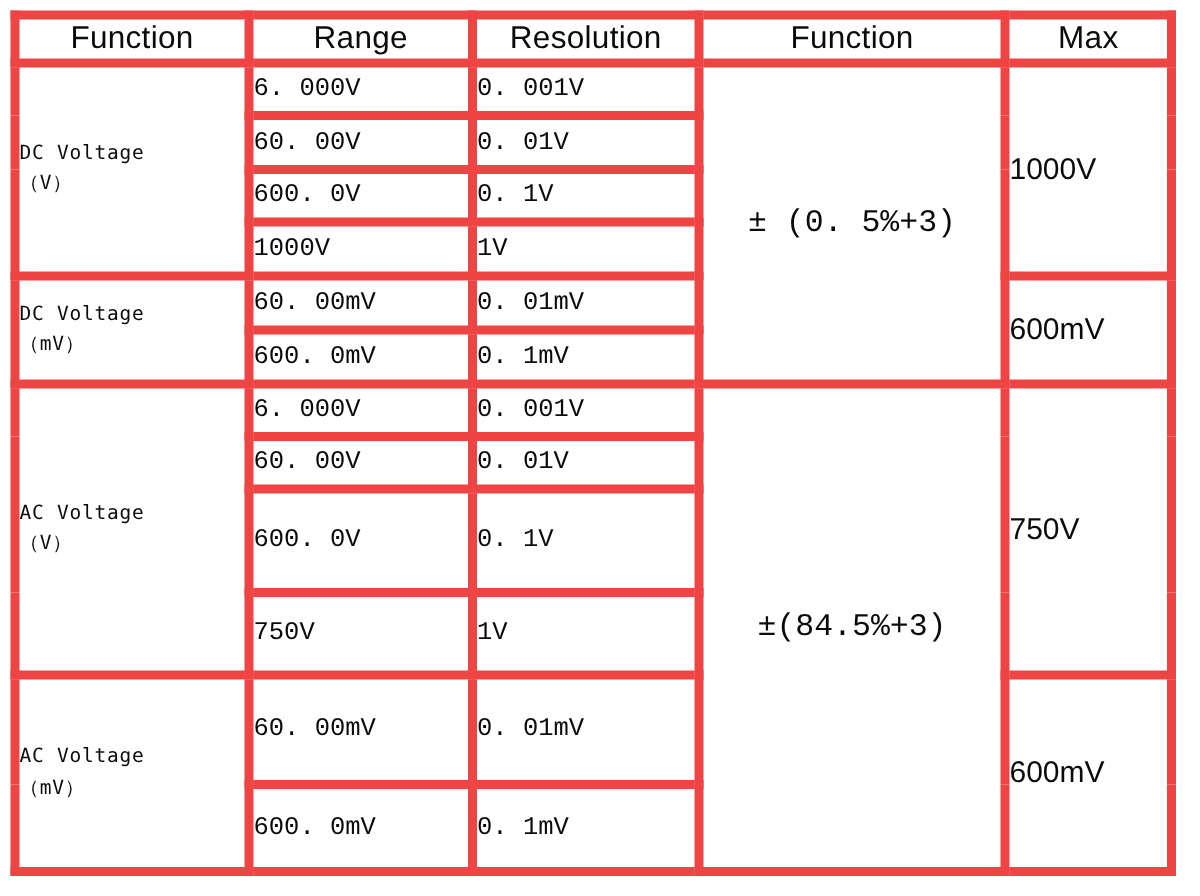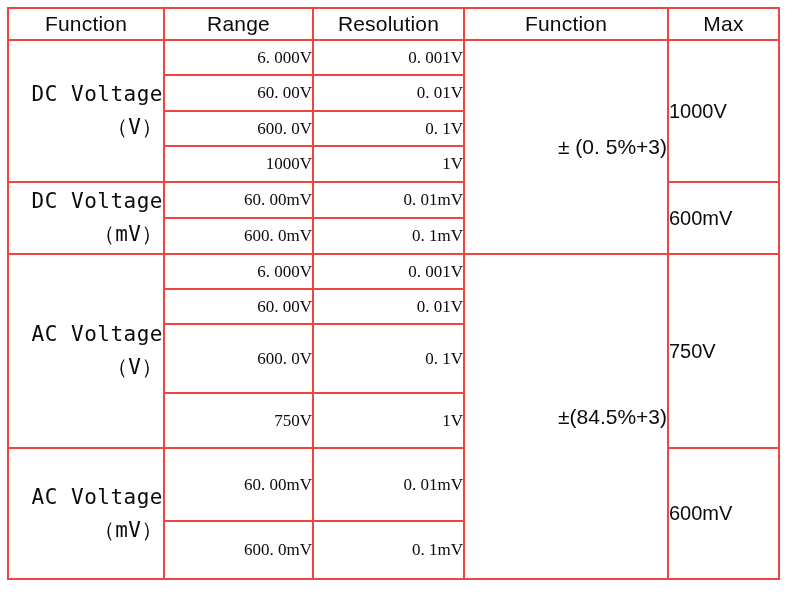--- a/index.html
+++ b/index.html
@@ -26,21 +26,21 @@
 
   table.spec {
     width: 771px;
     height: 571px;
     border-collapse: collapse;
     table-layout: fixed;
     background: #ffffff;
   }
 
   table.spec td, table.spec th {
-    border: 2px solid #ef4444;
+    border: 6px solid #ef4444;
     padding: 0;
     vertical-align: middle;
     font-weight: normal;
     color: #0b0b0b;
     background: #ffffff;
   }
 
   
   col.c-function   { width: 156px; }
   col.c-range      { width: 149px; }
@@ -52,43 +52,43 @@
   tr.header-row { height: 32px; }
   th.head-cell {
     text-align: center;
     font-size: 21px;
     font-family: "Liberation Sans", sans-serif;
     letter-spacing: 0.2px;
   }
 
   
   td.function-cell {
-    text-align: right;
+    text-align: left;
     font-family: "DejaVu Sans Mono", "Liberation Mono", monospace;
-    font-size: 21px;
+    font-size: 13px;
     line-height: 1.55;
     letter-spacing: 0.5px;
     padding: 0 4px;
   }
   .fn-line { display: block; white-space: pre; }
 
   
   td.range-cell, td.resolution-cell {
-    text-align: right;
-    font-family: Liberation Serif, serif;
+    text-align: left;
+    font-family: Liberation Mono, monospace;
     font-size: 17px;
     letter-spacing: 0px;
     padding-left: 7px;
     white-space: pre;
   }
 
   
   td.accuracy-cell {
-    text-align: right;
-    font-family: Liberation Sans, sans-serif;
+    text-align: center;
+    font-family: Liberation Mono, monospace;
     font-size: 21px;
     padding-left: 9px;
     white-space: pre;
   }
 
   
   td.max-cell {
     text-align: left;
     font-family: "Liberation Sans", sans-serif;
     font-size: 20px;

